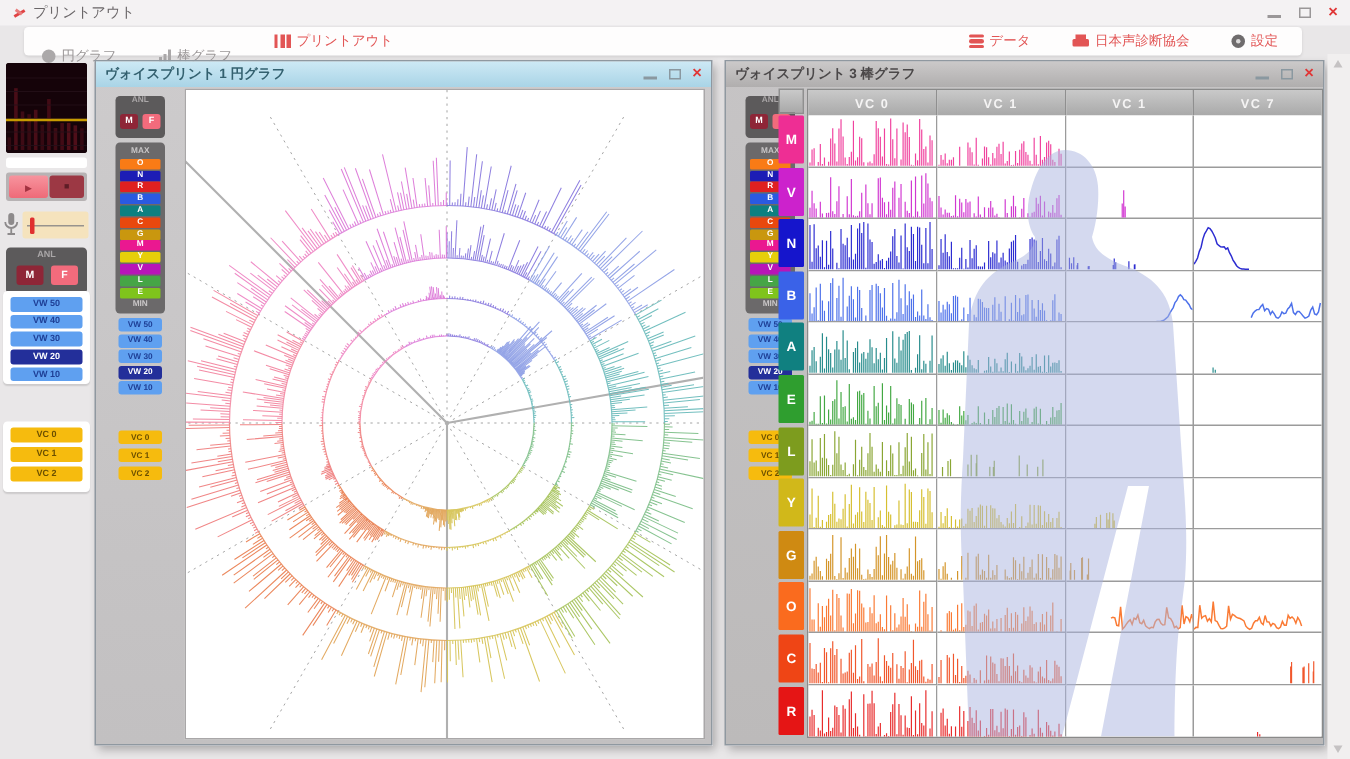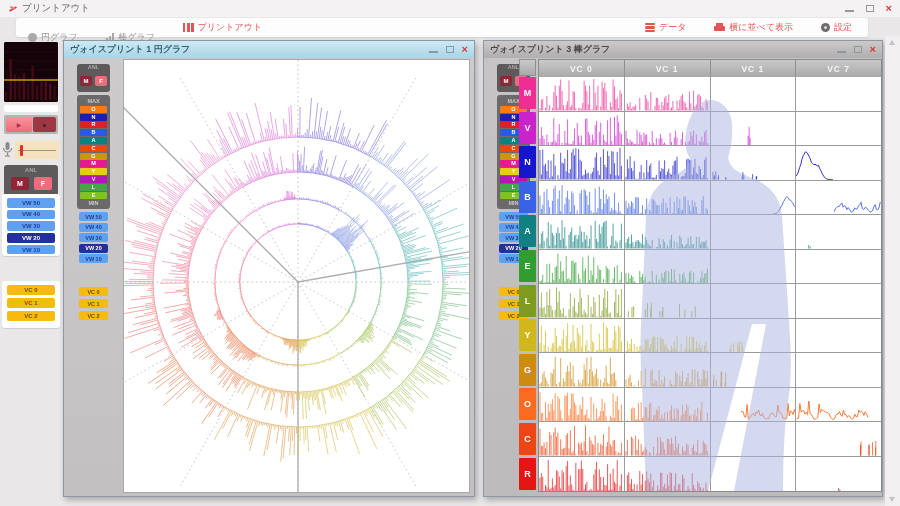--- a/index.html
+++ b/index.html
@@ -157,21 +157,21 @@
     <div class="titem right0">
       <span class="ic-db">
           <span></span>
           <span></span>
           <span></span>
         </span>
       <span>データ</span>
     </div>
     <div class="titem">
       <span class="ic-print"></span>
-      <span>横に並べて表示</span>
+      <span>日本声診断協会</span>
     </div>
     <div class="titem">
       <span class="ic-gear"></span>
       <span>設定</span>
     </div>
   </div>
 
   <div class="monitor">
     <svg id="specsvg" width="54" height="60" viewBox="0 0 54 60">
         <rect x="0" y="0" width="54" height="60" fill="#150309"></rect>

